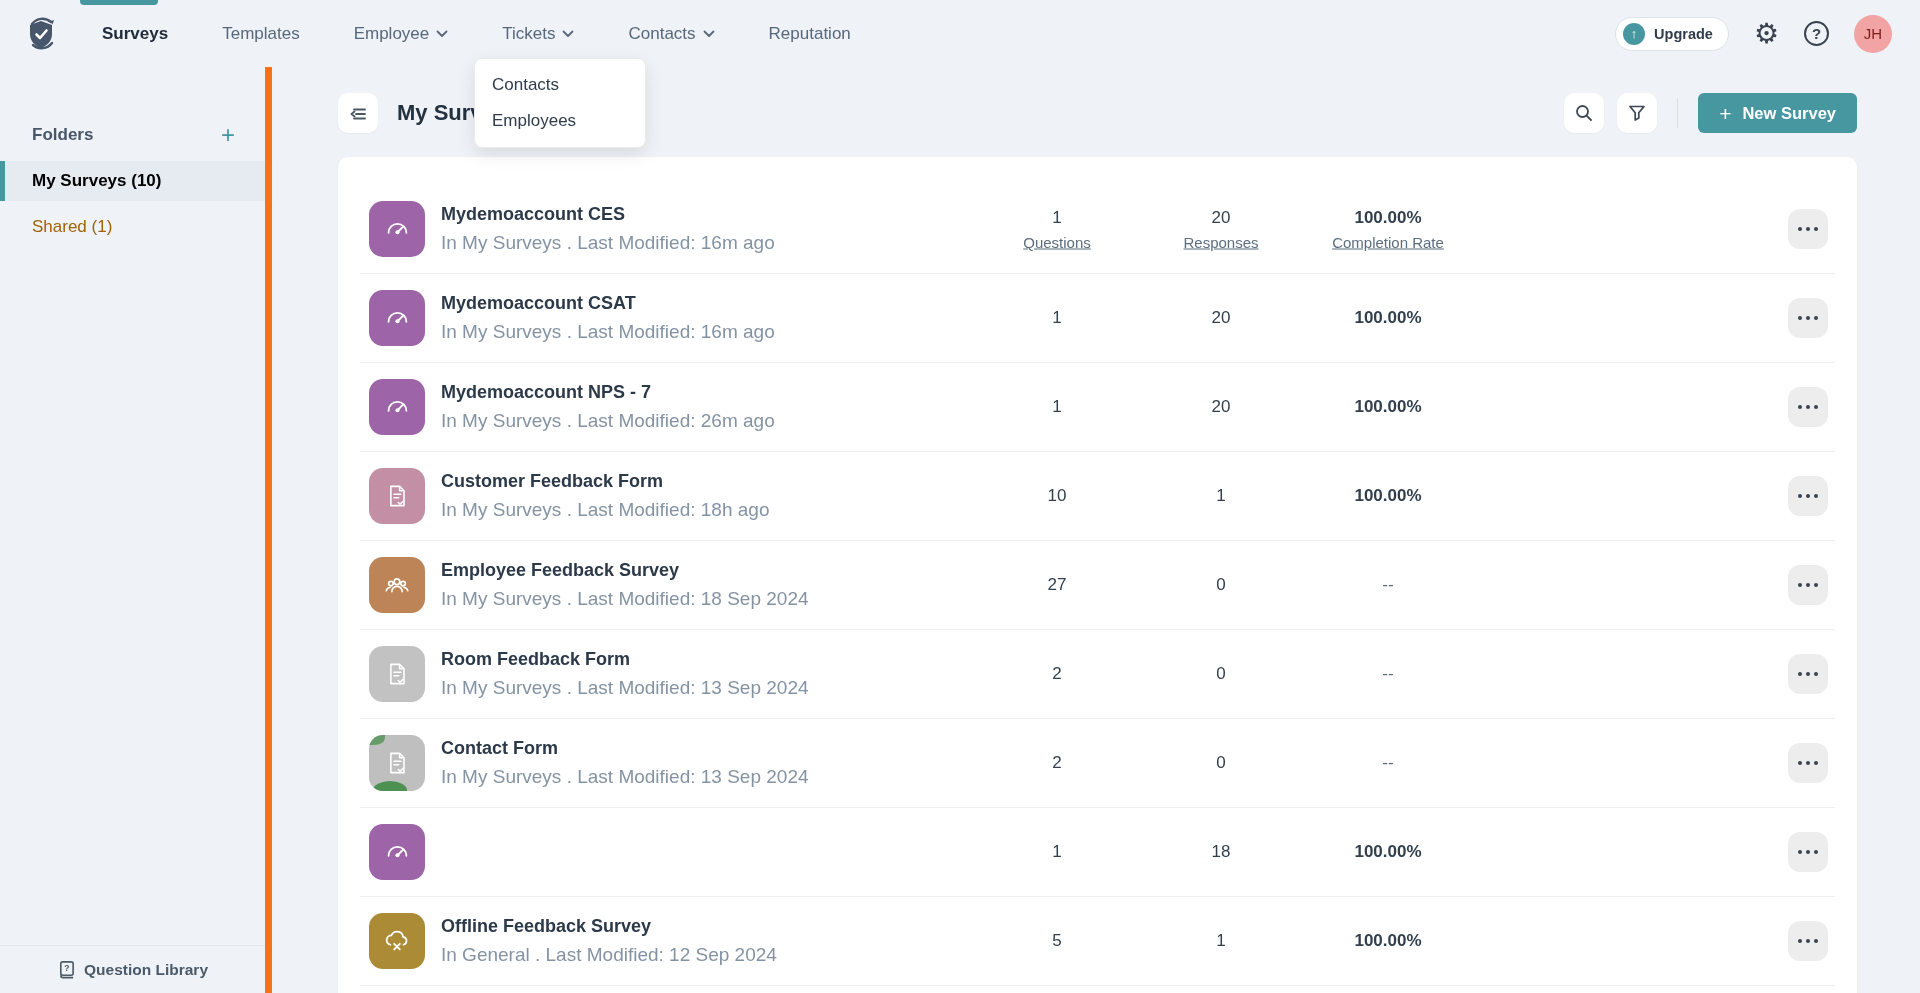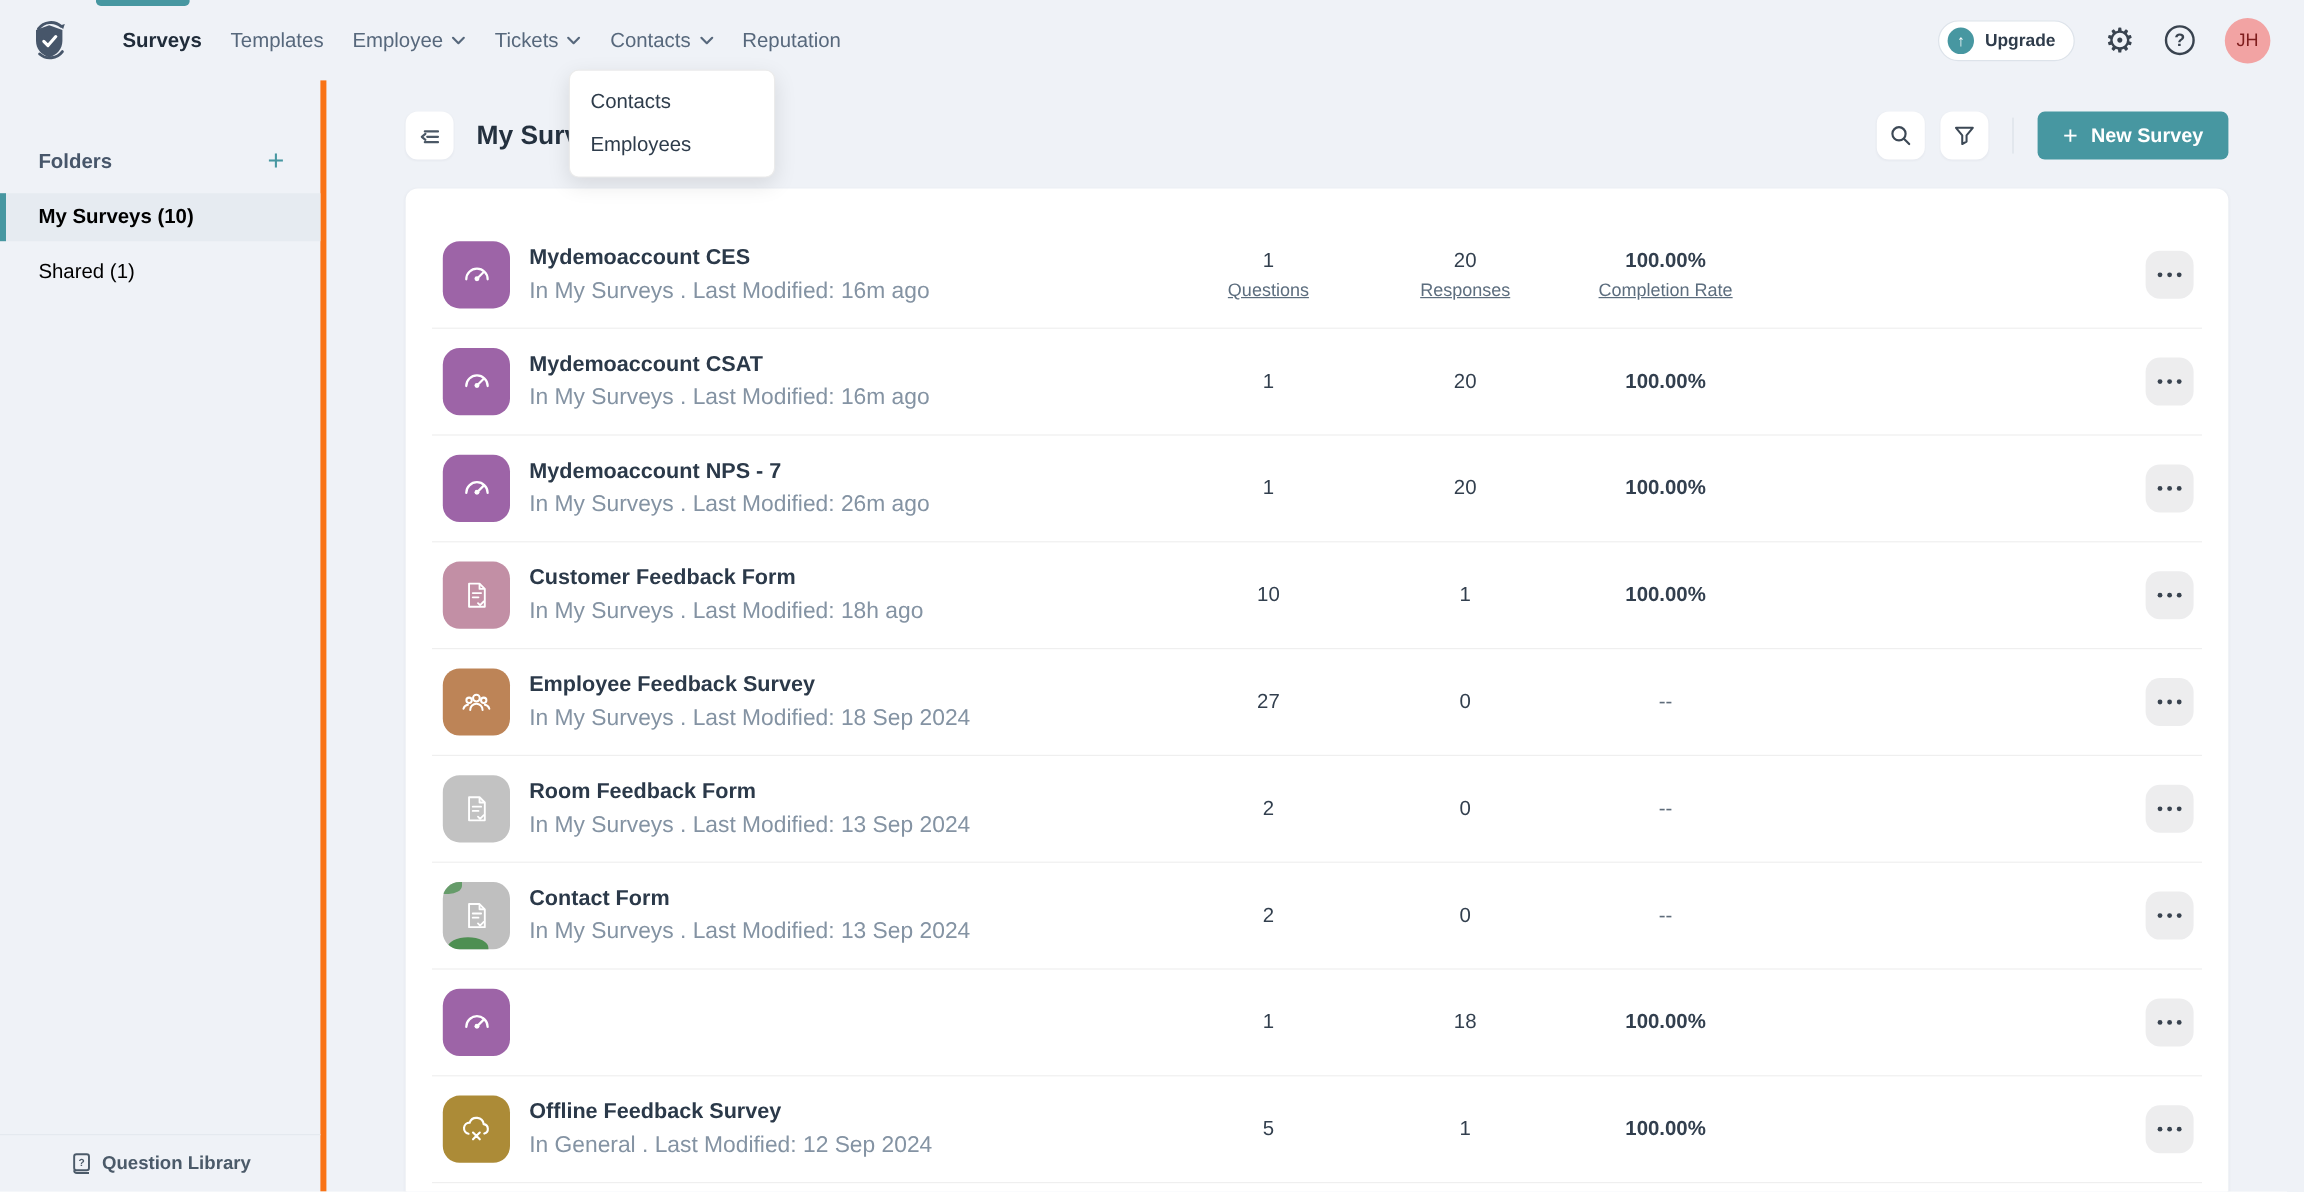--- a/index.html
+++ b/index.html
@@ -14,21 +14,21 @@
   
   .topnav {
     position:absolute; top:0; left:0; right:0; height:67px;
     display:flex; align-items:center; padding:0 28px 0 24px;
   }
   .active-indicator {
     position:absolute; top:0; left:80px; width:78px; height:5px;
     border-radius:0 0 4px 4px; background:var(--accent);
   }
   .logo { width:36px; height:40px; margin-right:42px; display:grid; place-items:center; }
-  .nav-items { display:flex; align-items:center; gap:24px; }
+  .nav-items { display:flex; align-items:center; gap:54px; }
   .nav-item { display:flex; align-items:center; gap:7px; font-size:17px; color:#57687c; cursor:pointer; }
   .nav-item.active { color:#202c3a; font-weight:bold; }
   .chev { width:12px; height:8px; }
   .nav-right { margin-left:auto; display:flex; align-items:center; gap:25px; }
   .upgrade-btn {
     display:flex; align-items:center; gap:9px; background:#fff;
     border:1px solid #dde3ea; border-radius:17px; padding:5px 15px 5px 7px;
     font-size:14.5px; font-weight:bold; color:#2f3c4b; cursor:pointer;
   }
   .upgrade-circle {
@@ -41,28 +41,28 @@
     display:grid; place-items:center; font-size:15px; font-weight:bold; color:#39434f; cursor:pointer;
   }
   .avatar {
     width:38px; height:38px; border-radius:50%; background:var(--avatar-bg);
     color:#7f1d1d; display:grid; place-items:center; font-size:15px; font-weight:normal; cursor:pointer;
   }
 
   
   .sidebar {
     position:absolute; top:67px; left:0; bottom:0; width:272px;
-    border-right:5px solid #f97316;
+    border-right:7px solid #f97316;
   }
   .folders-row { display:flex; justify-content:space-between; align-items:center; margin:56px 30px 14px 32px; }
   .folders-label { font-size:17px; font-weight:bold; color:#47566a; }
   .folder-add { font-size:24px; color:var(--accent); line-height:1; cursor:pointer; font-weight:normal; }
   .side-item {
     height:40px; margin-bottom:6px; display:flex; align-items:center;
-    padding-left:32px; font-size:17px; color:#000000; cursor:pointer;
+    padding-left:32px; font-size:17px; color:#a16207; cursor:pointer;
   }
   .side-item.active {
     background:#e6ebf1; border-left:5px solid var(--accent);
     padding-left:27px; color:#000000; font-weight:bold;
   }
   .question-library {
     position:absolute; bottom:0; left:0; right:0; height:48px;
     border-top:1px solid #e4e9ef; display:flex; align-items:center; justify-content:center;
     gap:8px; font-size:15.5px; font-weight:bold; color:#4b5a69; cursor:pointer;
   }

